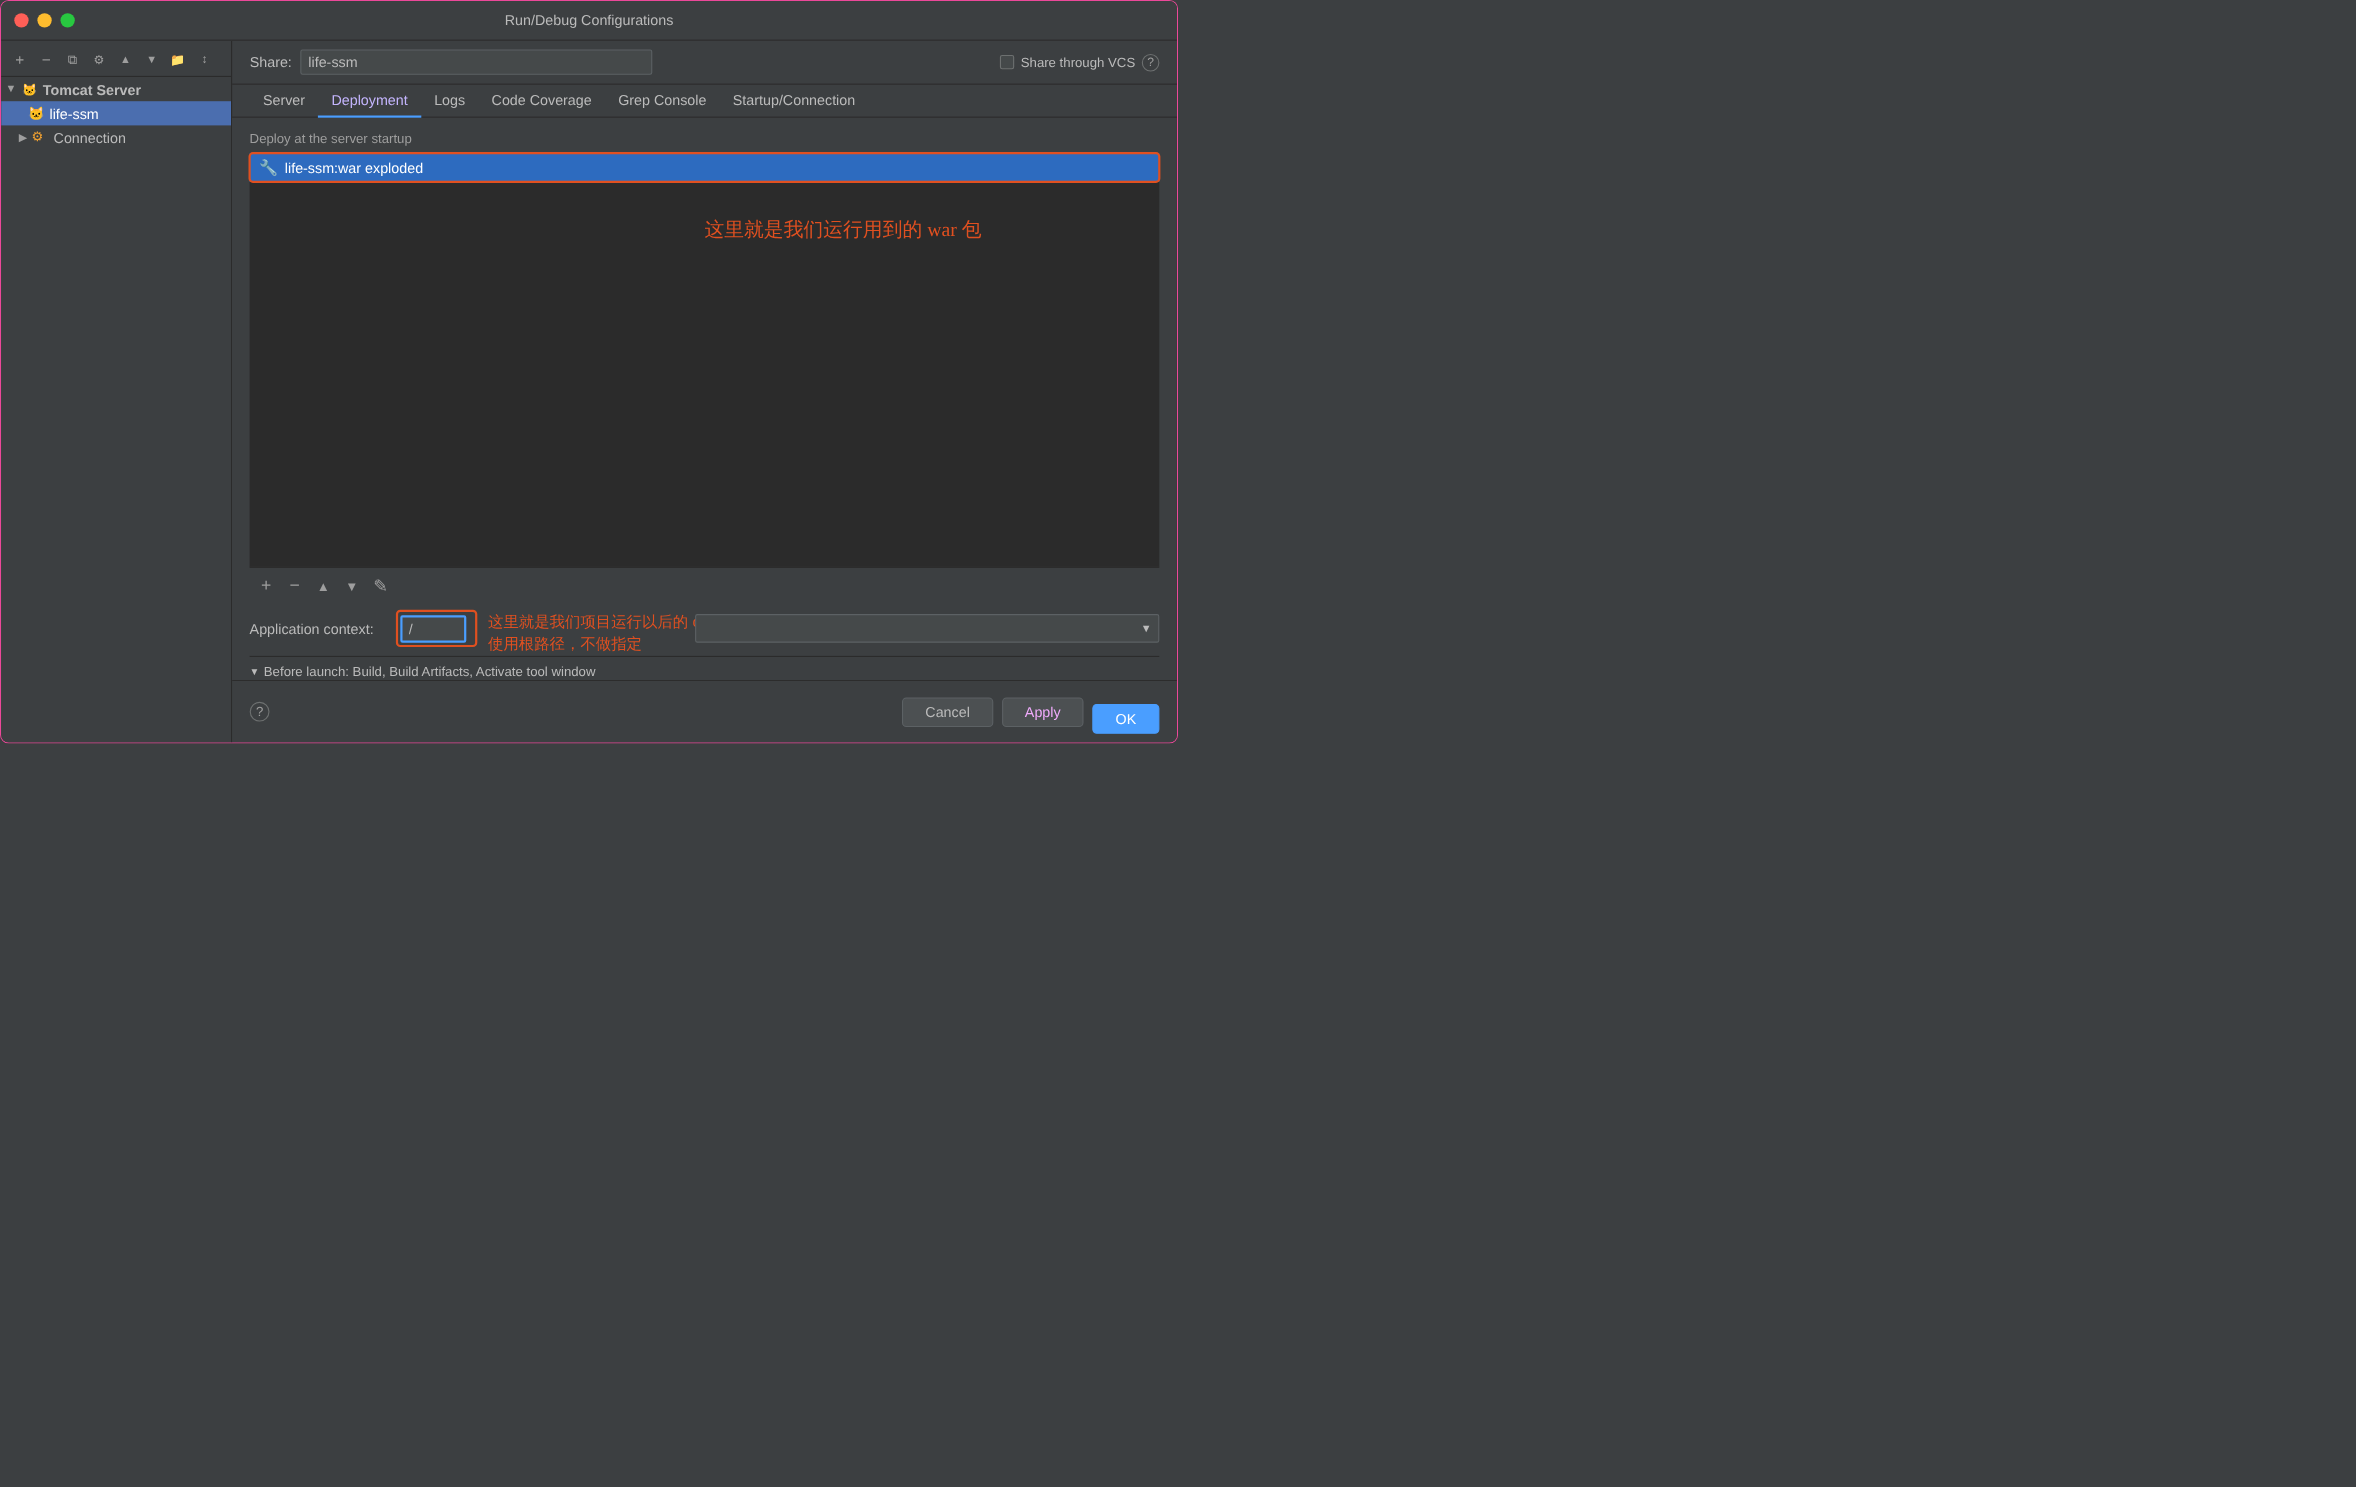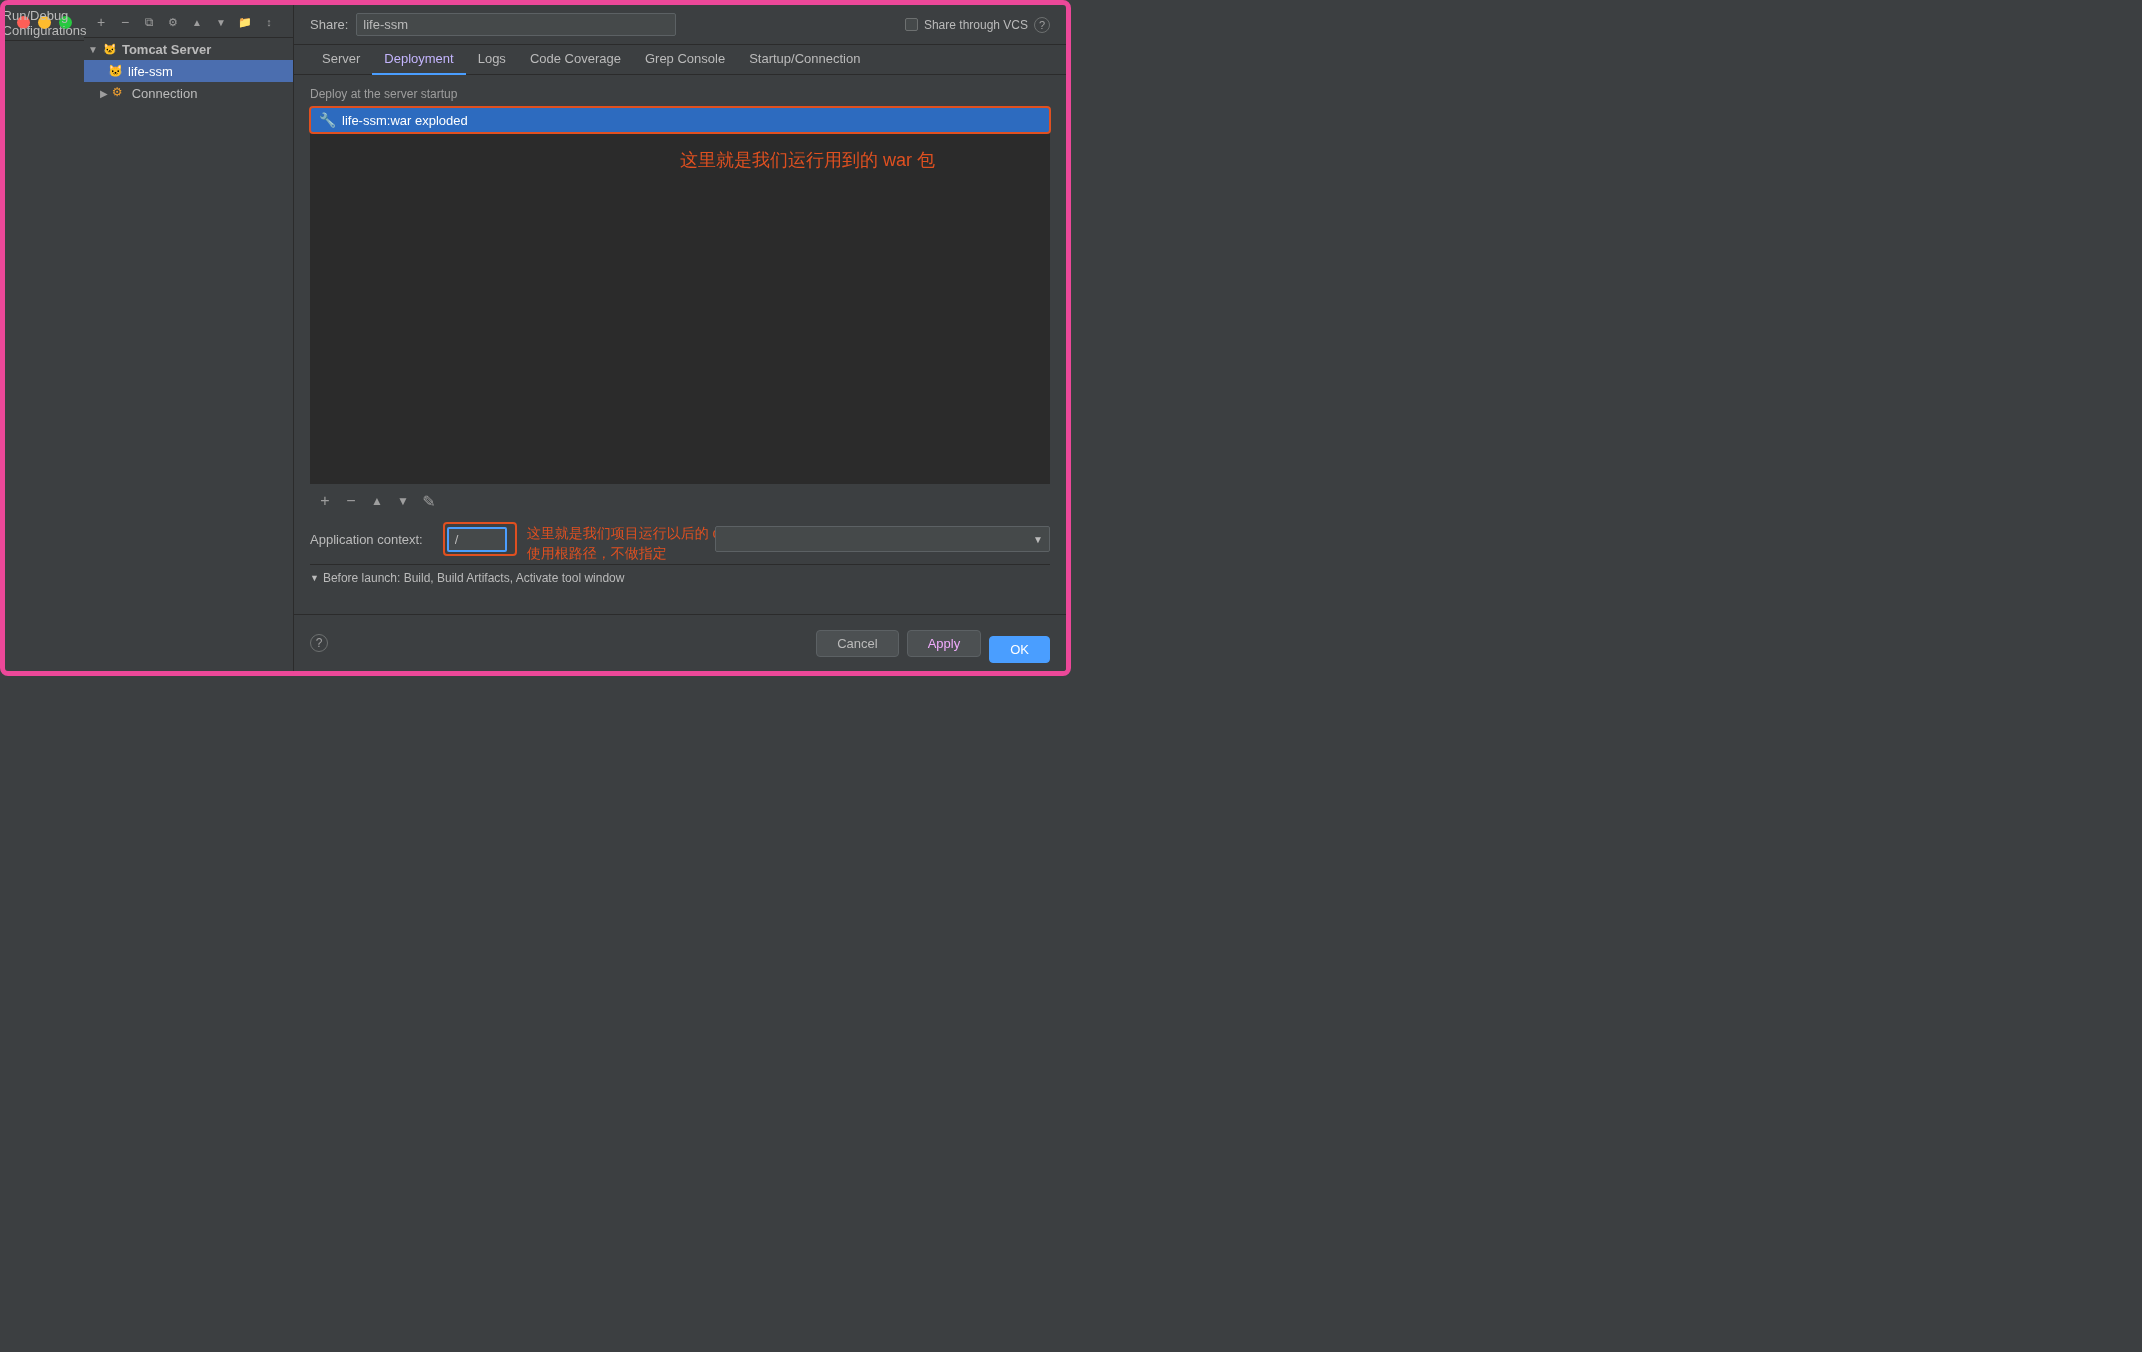--- a/index.html
+++ b/index.html
@@ -9,25 +9,25 @@
       font-size: 13px;
       color: #bbbbbb;
       width: 1071px;
       height: 676px;
       overflow: hidden;
     }
     .window {
       width: 1071px;
       height: 676px;
       background: #3c3f41;
-      border: 5px solid #ec4899;
+      border: 1px solid #ec4899;
       border-radius: 8px;
       overflow: hidden;
       display: flex;
-      flex-direction: row;
+      flex-direction: column;
     }
     .titlebar {
       background: #3c3f41;
       height: 36px;
       display: flex;
       align-items: center;
       padding: 0 12px;
       border-bottom: 1px solid #2b2b2b;
       position: relative;
     }
@@ -357,25 +357,26 @@
       font-size: 12px;
       color: #9e9e9e;
       cursor: pointer;
     }
     .deploy-area-wrapper {
       position: relative;
     }
     .annotation-war {
       position: absolute;
       left: 50%;
-      top: 41px;
+      top: 57px;
       color: #e05020;
       font-size: 18px;
       white-space: nowrap;
       pointer-events: none;
+      font-family: Liberation Serif, serif;
     }
     .orange-border-row {
       border: 2px solid #e05020;
       border-radius: 4px;
       position: absolute;
       top: -1px;
       left: -1px;
       right: -1px;
       bottom: -1px;
       pointer-events: none;

